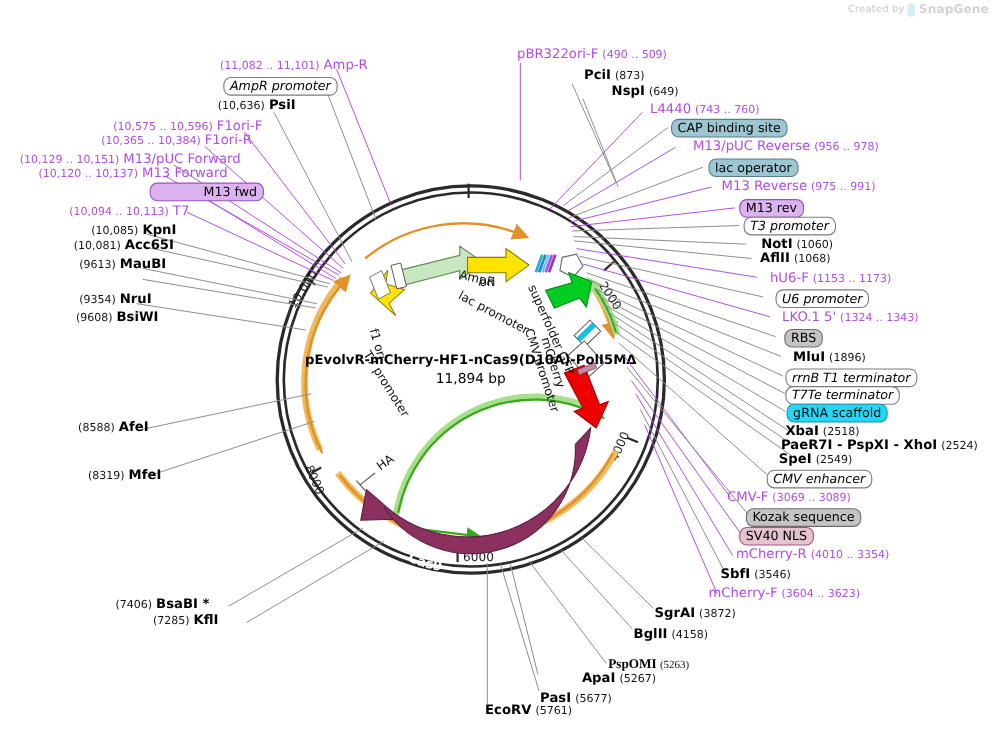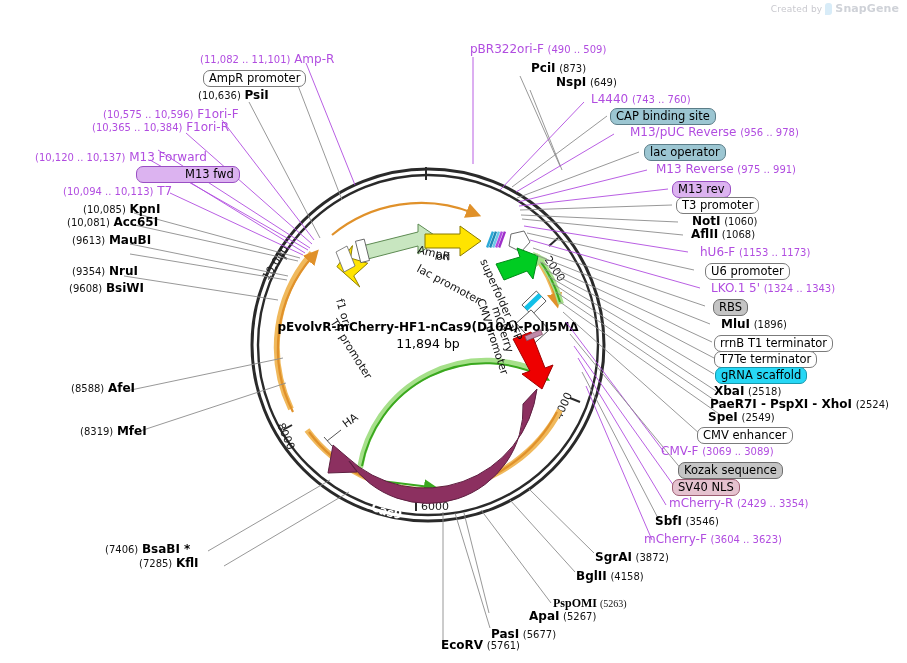--- a/index.html
+++ b/index.html
@@ -50,21 +50,21 @@
     line-height:14px;
     color:#000;
     background:#ffffff;
     white-space:nowrap;
   }
   .pill.teal   { background:#9cc6d2; border-color:#5b7d88; }
   .pill.violet { background:#dcb3f0; border-color:#9a4fc4; }
   .pill.gray   { background:#c4c4c4; border-color:#6e6e6e; }
   .pill.cyan   { background:#26d7f5; border-color:#1798ad; }
   .pill.mauve  { background:#e5c2cf; border-color:#9d5d72; }
-  .pill.white  { background:#ffffff; border-color:#7b7b7b; }
+  .pill.white  { background:#ffffff; border-color:#7b7b7b;font-style:italic; }
 
   
   svg.map { position:absolute; left:0; top:0; width:907px; height:663px; overflow:visible; }
   .leader      { stroke:#8c8c8c; stroke-width:.9; fill:none; }
   .leader-p    { stroke:#b14de0; stroke-width:.9; fill:none; }
   .backbone    { fill:none; stroke:#2a2a2a; }
   .tick        { stroke:#2a2a2a; stroke-width:2; }
   .ticklbl     { font-family:"DejaVu Sans",sans-serif; font-size:11px; fill:#1a1a1a; }
   .inner-txt   { font-family:"DejaVu Sans",sans-serif; font-size:11px; fill:#111; }
   .title-txt   { font-family:"DejaVu Sans",sans-serif; font-size:12px; font-weight:bold; fill:#000; }
@@ -299,20 +299,24 @@
   <div class="lbl primer" style="left:103px; top:108px;">
     <span class="pos">(10,575 .. 10,596)</span>
     <span class="nm">F1ori-F</span>
   </div>
 
   <div class="lbl primer" style="left:92px; top:121px;">
     <span class="pos">(10,365 .. 10,384)</span>
     <span class="nm">F1ori-R</span>
   </div>
 
+  <div class="lbl primer" style="left:18px; top:138px;">
+    <span class="pos">(10,129 .. 10,151)</span>
+    <span class="nm">M13/pUC Forward</span>
+  </div>
 
   <div class="lbl primer" style="left:35px; top:151px;">
     <span class="pos">(10,120 .. 10,137)</span>
     <span class="nm">M13 Forward</span>
   </div>
 
   <div class="pill violet" style="left:136px; top:166px;padding-left:48px;">M13 fwd</div>
 
   <div class="lbl primer" style="left:63px; top:185px;">
     <span class="pos">(10,094 .. 10,113)</span>
@@ -456,21 +460,21 @@
   </div>
   <div class="pill white" style="left:697px; top:427px;">CMV enhancer</div>
   <div class="lbl primer" style="left:661px; top:445px;">
     <span class="nm">CMV-F</span>
     <span class="pos">(3069 .. 3089)</span>
   </div>
   <div class="pill gray" style="left:678px; top:462px;">Kozak sequence</div>
   <div class="pill mauve" style="left:672px; top:479px;">SV40 NLS</div>
   <div class="lbl primer" style="left:669px; top:497px;">
     <span class="nm">mCherry-R</span>
-    <span class="pos">(2429 .. 3354)</span>
+    <span class="pos">(4010 .. 3354)</span>
   </div>
   <div class="lbl enzyme" style="left:655px; top:515px;">
     <span class="nm">SbfI</span>
     <span class="pos">(3546)</span>
   </div>
   <div class="lbl primer" style="left:644px; top:533px;">
     <span class="nm">mCherry-F</span>
     <span class="pos">(3604 .. 3623)</span>
   </div>
 

